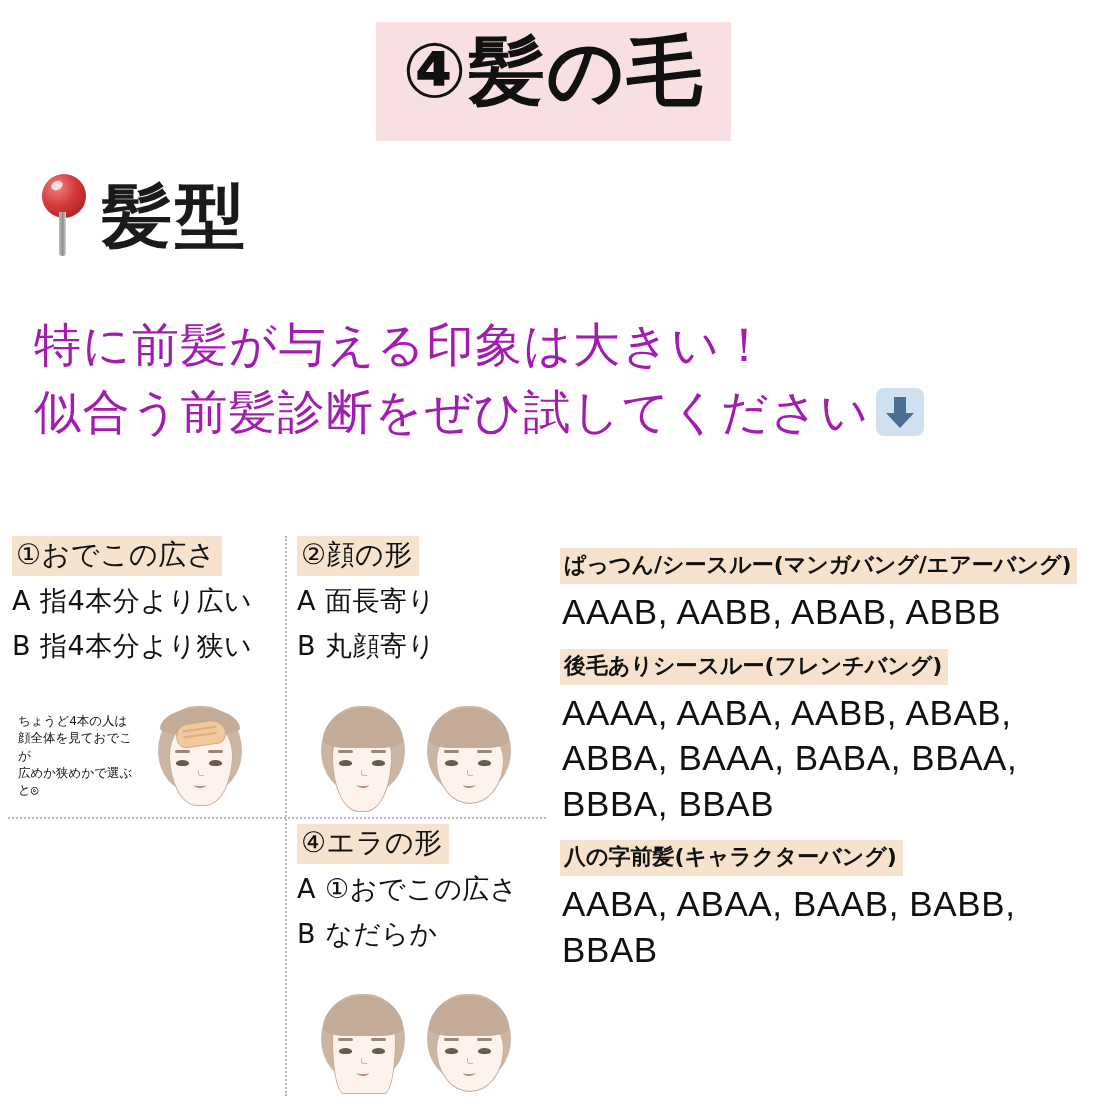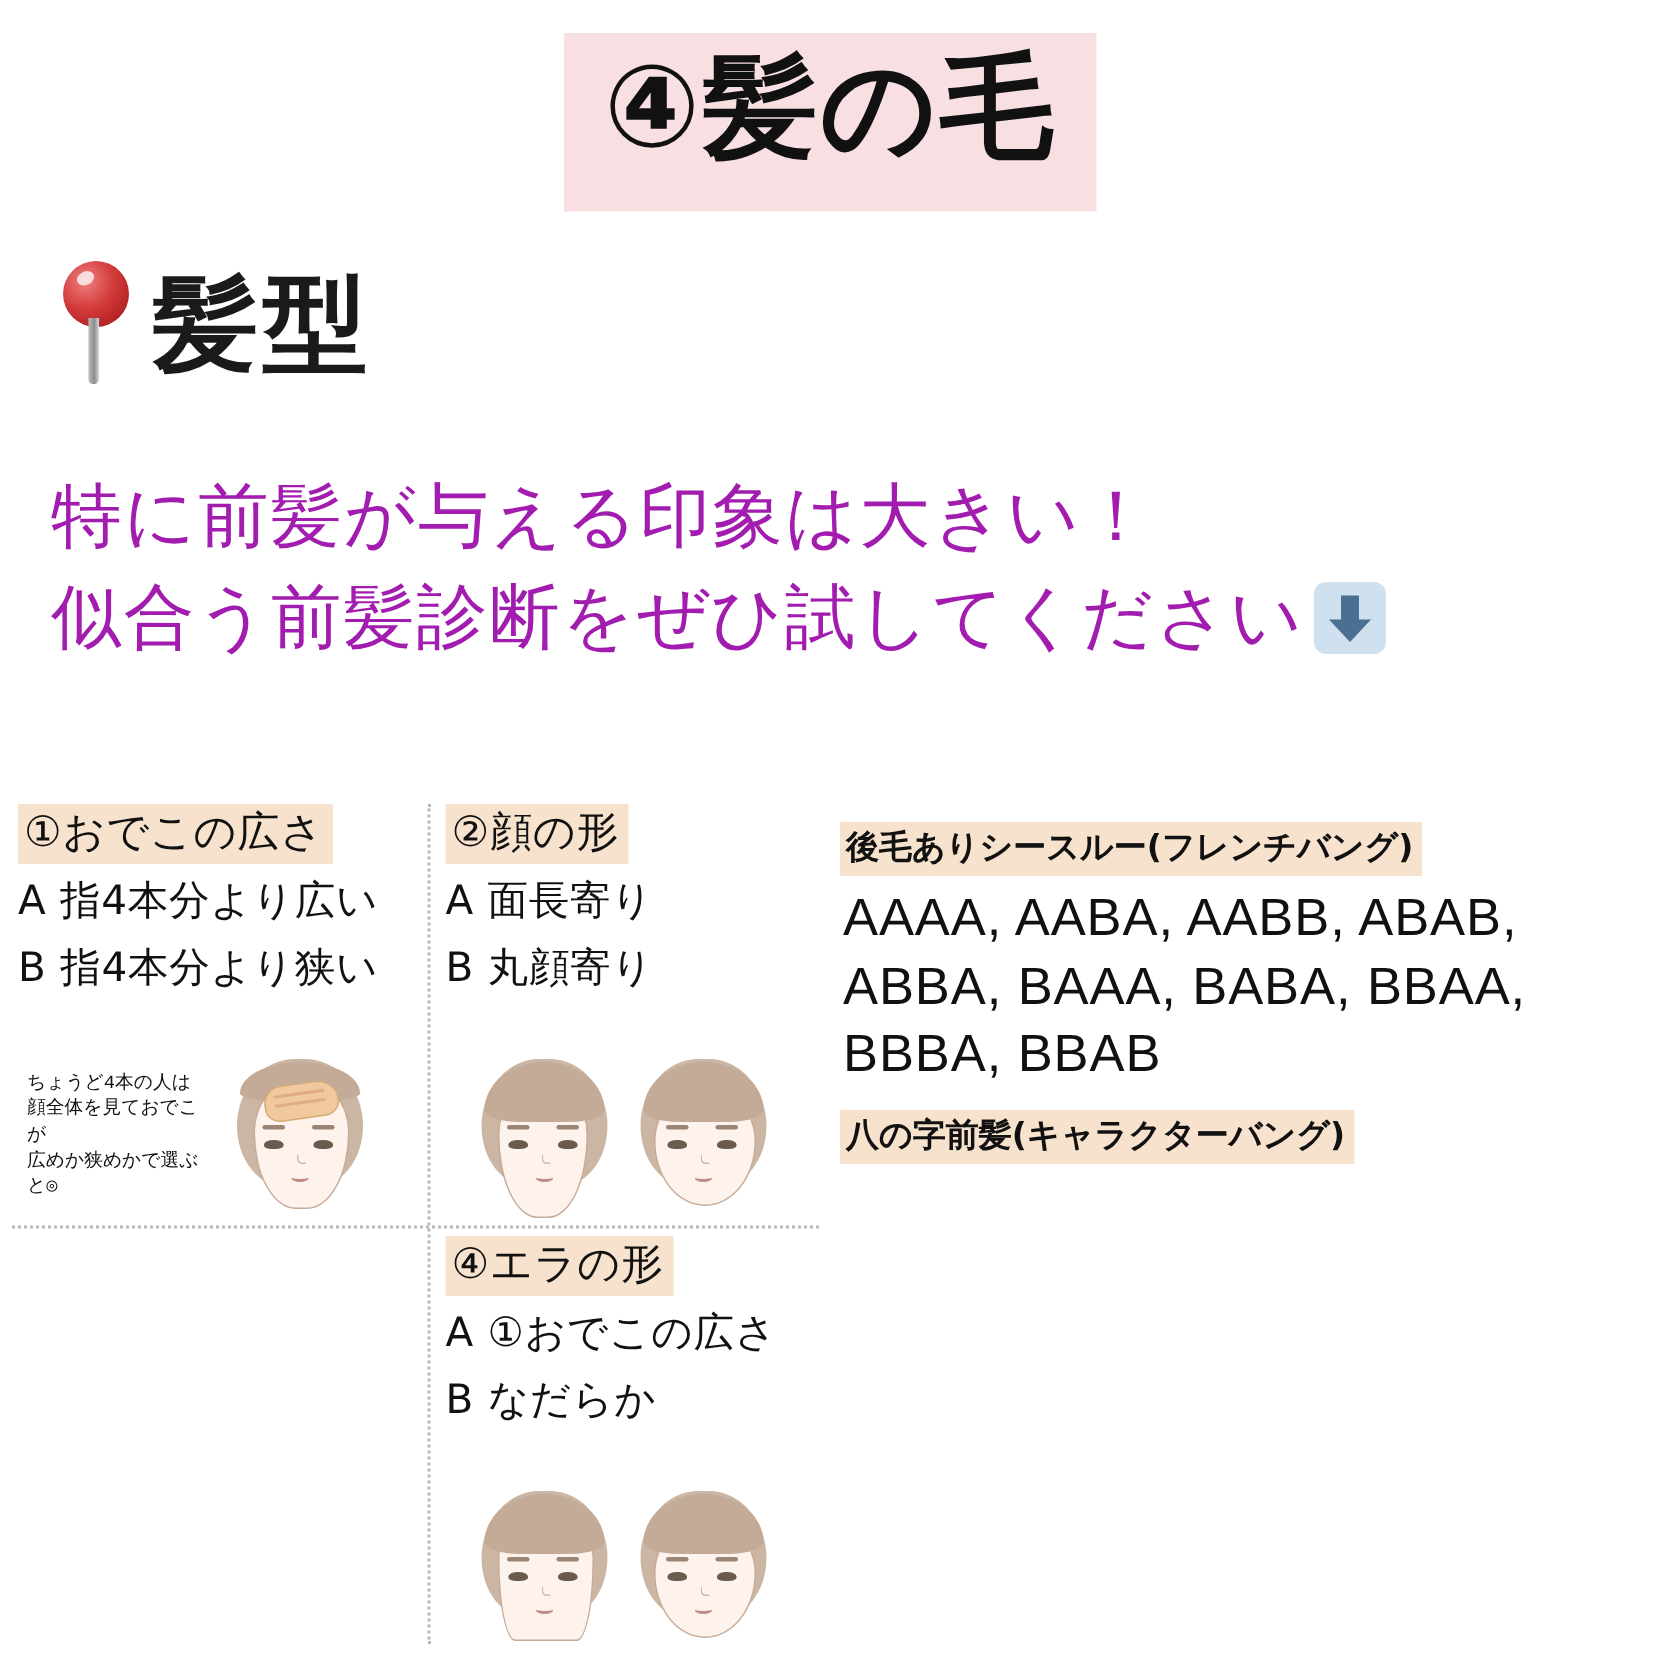--- a/index.html
+++ b/index.html
@@ -424,21 +424,26 @@
           <div class="eye r"></div>
         <div class="nose"></div>
         <div class="mouth"></div>
       </div>
     </div>
   </div>
 </div>
 
 <div class="right">
   <div>
+    <div class="rc-head">ぱっつん/シースルー(マンガバング/エアーバング)</div>
+    <div class="rc-codes">AAAB, AABB, ABAB, ABBB</div>
+  </div>
+  <div>
     <div class="rc-head">後毛ありシースルー(フレンチバング)</div>
     <div class="rc-codes" style="white-space:pre-line;">AAAA, AABA, AABB, ABAB,
 ABBA, BAAA, BABA, BBAA,
 BBBA, BBAB</div>
   </div>
   <div>
     <div class="rc-head">八の字前髪(キャラクターバング)</div>
+    <div class="rc-codes">AABA, ABAA, BAAB, BABB, BBAB</div>
   </div>
 </div>
 
 </body></html>

